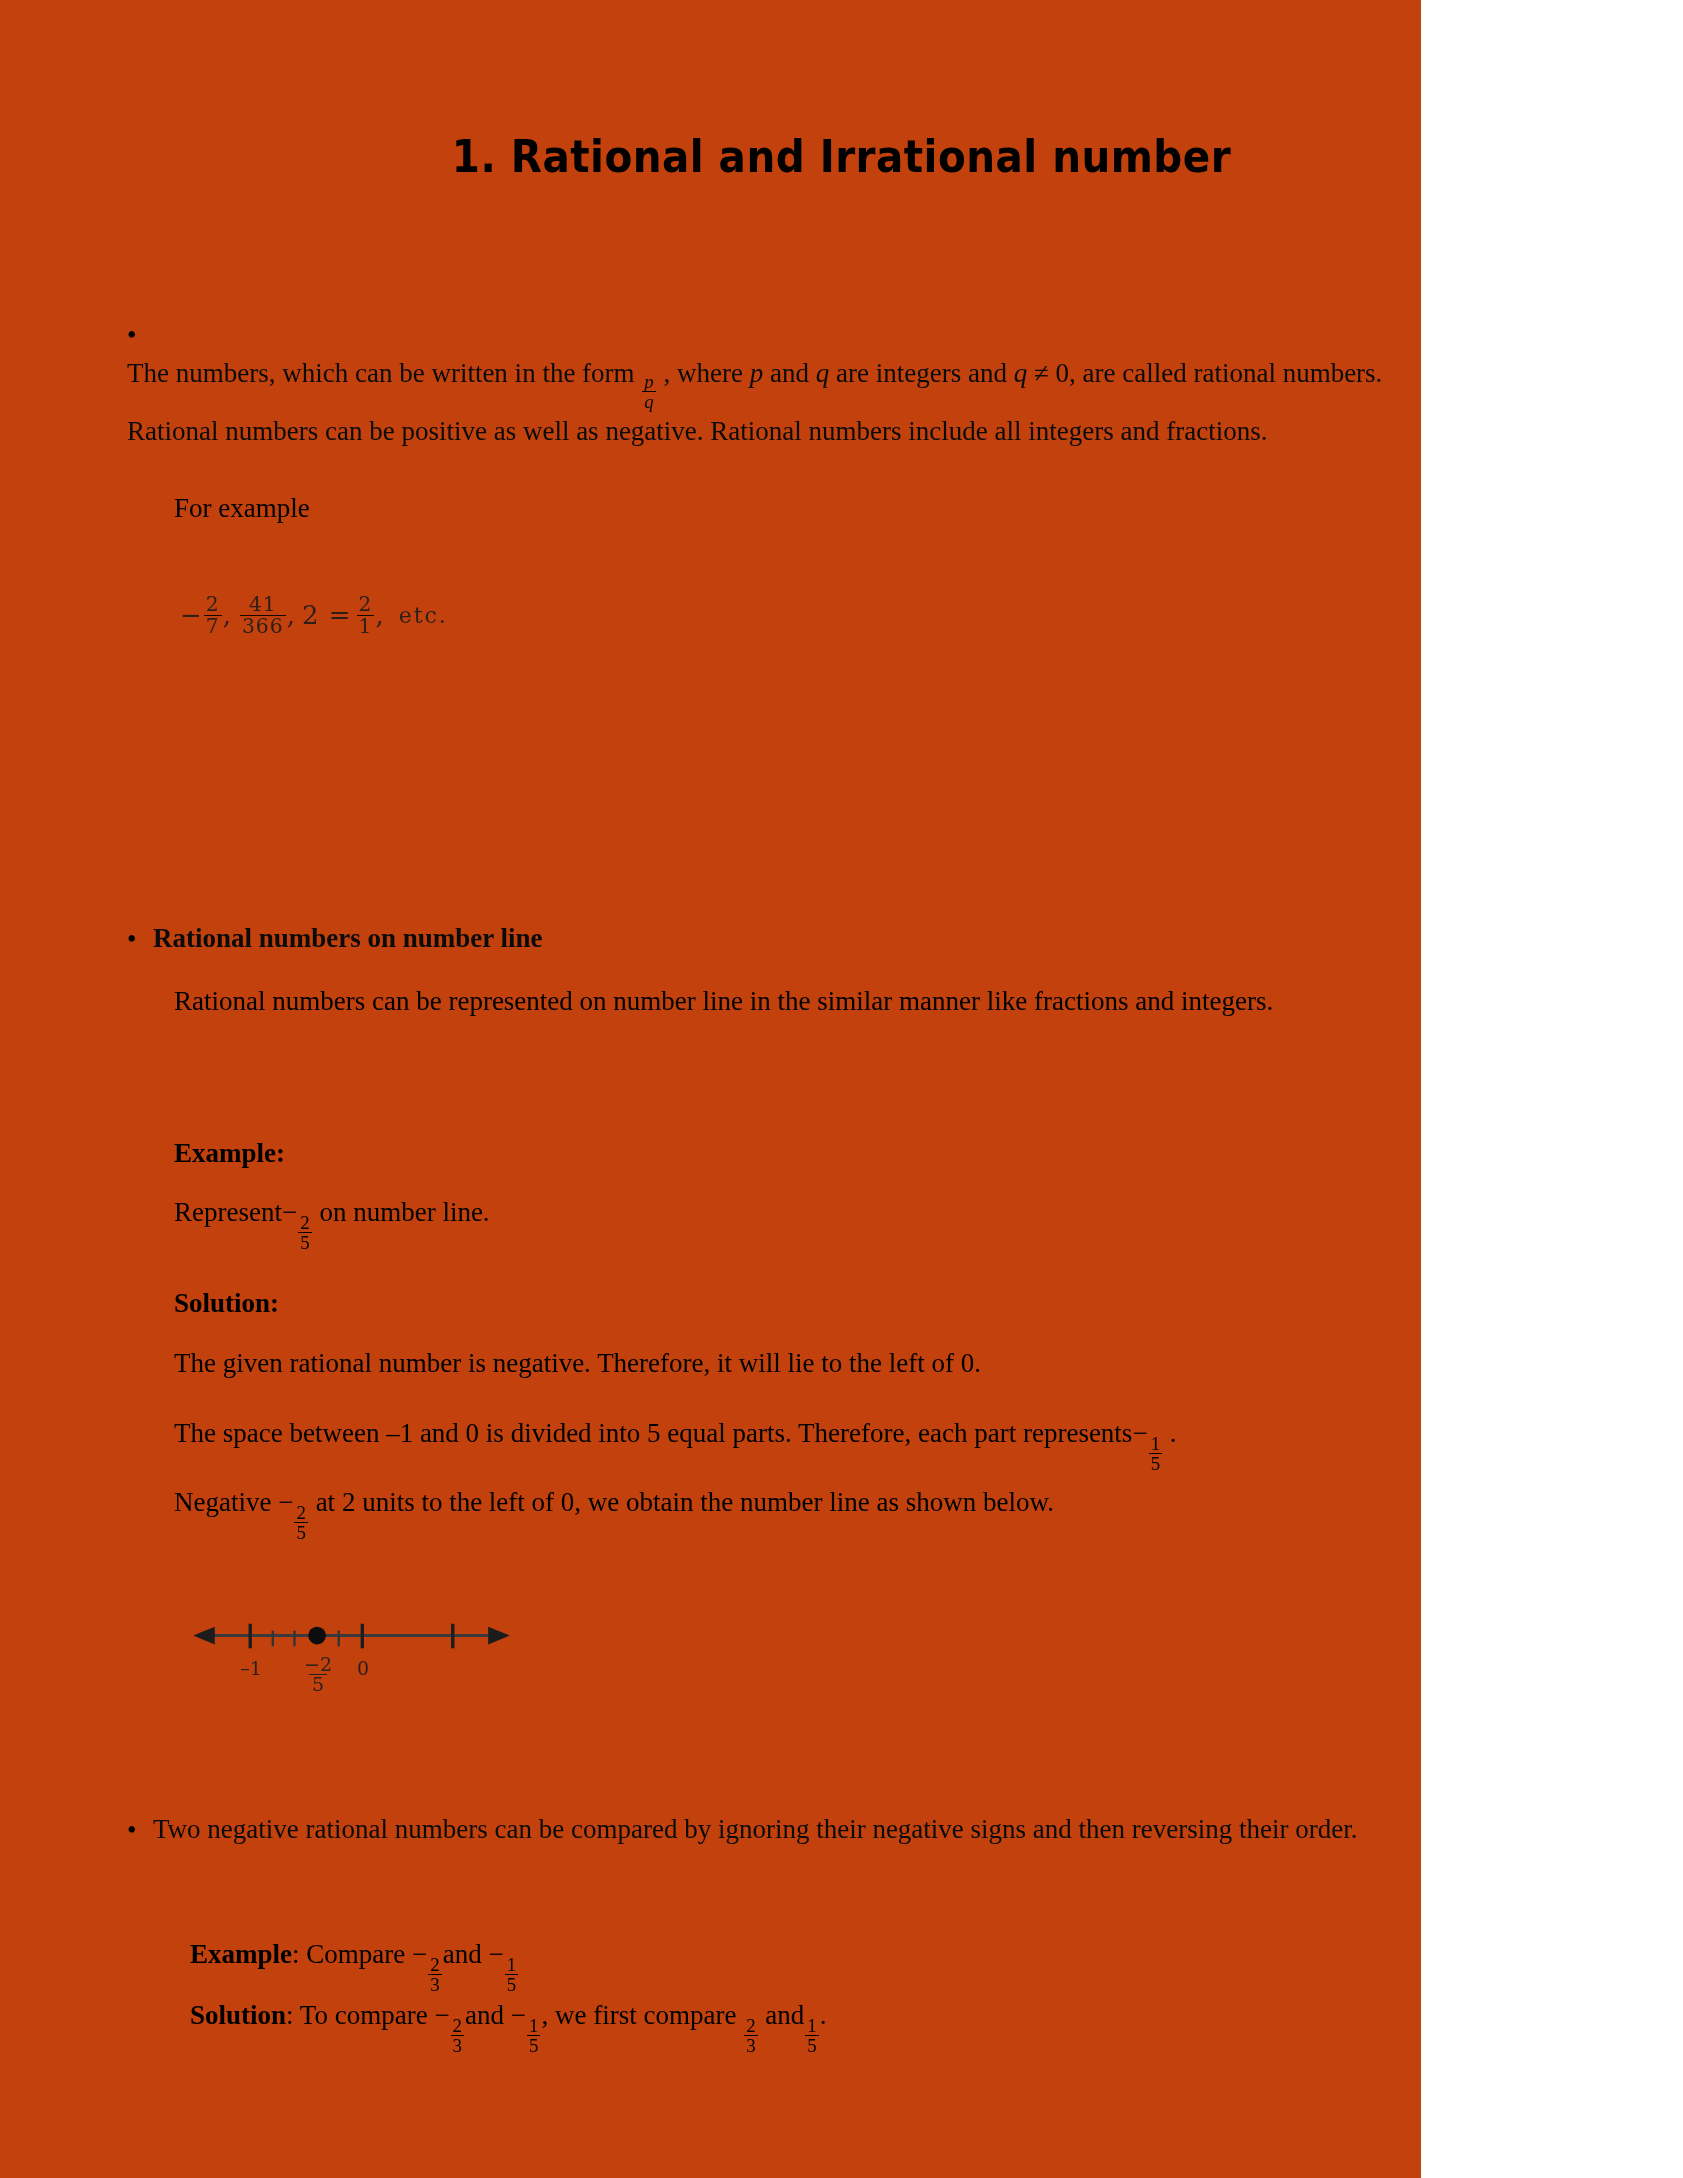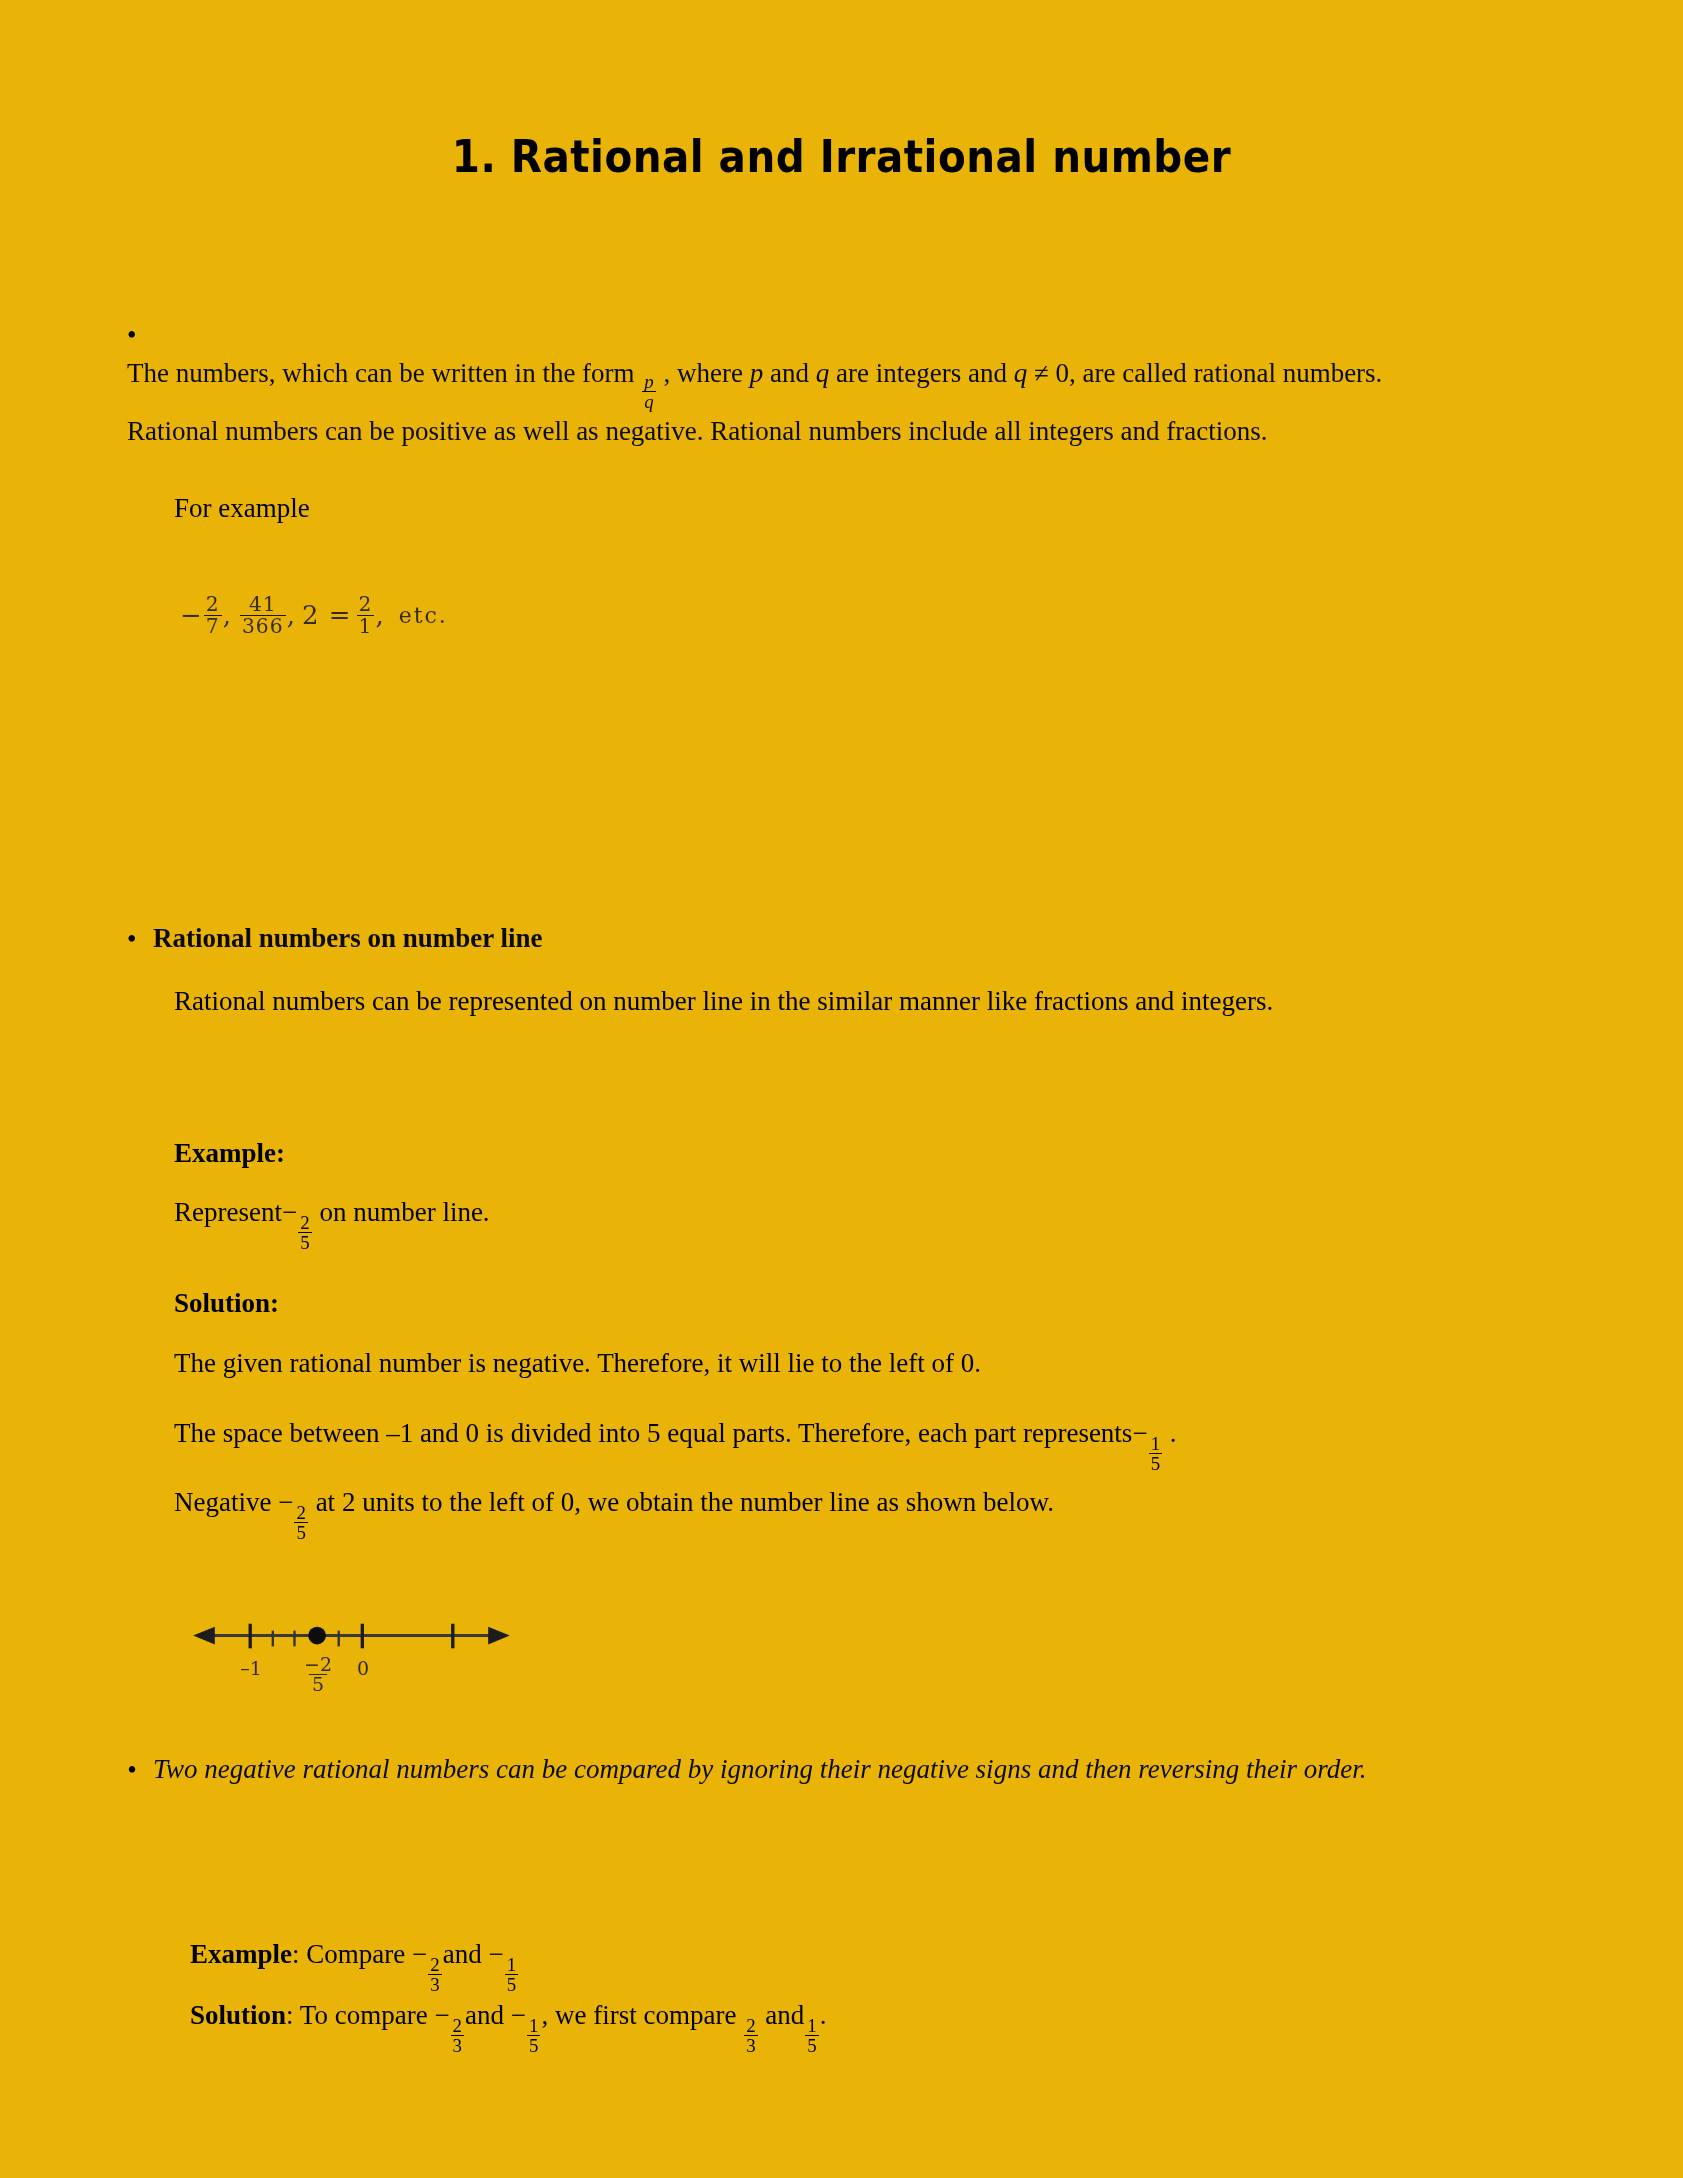--- a/index.html
+++ b/index.html
@@ -11,23 +11,23 @@
     width: 1683px;
     height: 2178px;
     position: relative;
     font-family: "Liberation Serif", "DejaVu Serif", serif;
     color: #000000;
     overflow: hidden;
   }
   .page {
     position: absolute;
     left: 0; top: 0;
-    width: 1683px;
+    width: 1421px;
     height: 2178px;
-    background: #eab308;
+    background: #c2410c;
   }
 
   
   .doc-title {
     position: absolute;
     left: 0;
     top: 131px;
     width: 1683px;
     text-align: center;
     font-family: "DejaVu Sans", "Liberation Sans", sans-serif;
@@ -254,21 +254,21 @@
         <span class="den">5</span>
       </span>
     </div>
 
     <div class="nl-label" style="left:161px; top:48px; width:28px;">
       <span>0</span>
     </div>
   </div>
 
 
-  <div class="bullet-block" style="left:127px; top:1750px; width:1371px;font-style:italic;">
+  <div class="bullet-block" style="left:127px; top:1810px; width:1371px;">
     <span class="bullet-dot"></span>
     <span class="bullet-body body-text">Two negative rational numbers can be compared by ignoring their negative signs and then reversing their order.</span>
   </div>
 
   <div class="para" style="left:190px; top:1935px; width:990px;">
     <span class="bold">Example</span><span class="bold" style="font-weight:normal;">: Compare</span>
     <span>−</span><span class="frac">
       <span class="num">2</span>
       <span class="den">3</span>
     </span><span>and</span>

